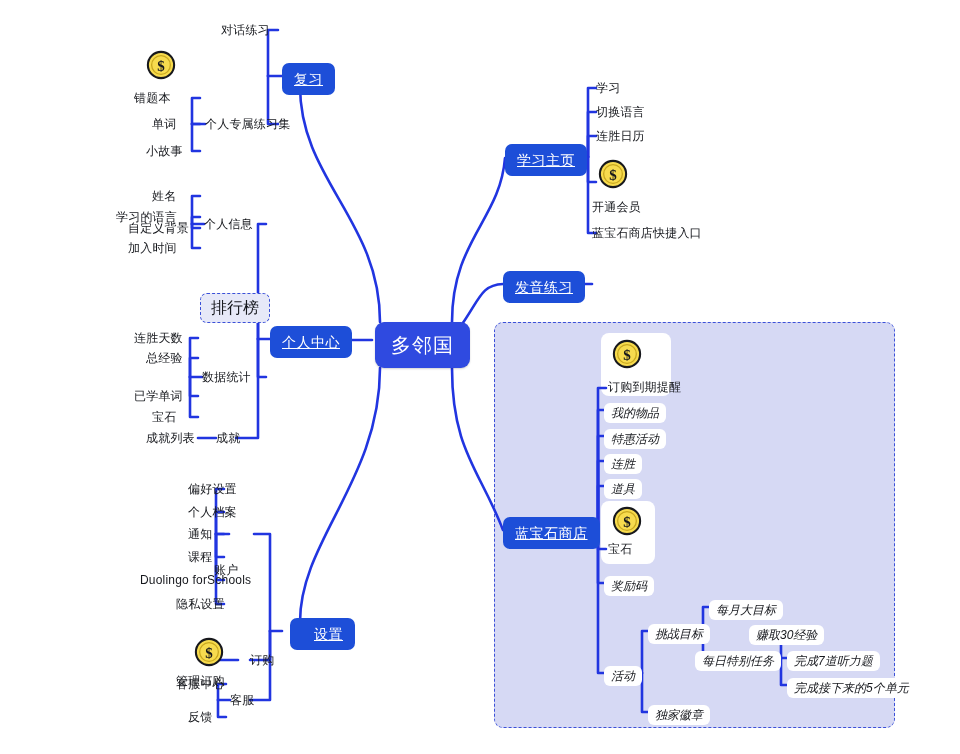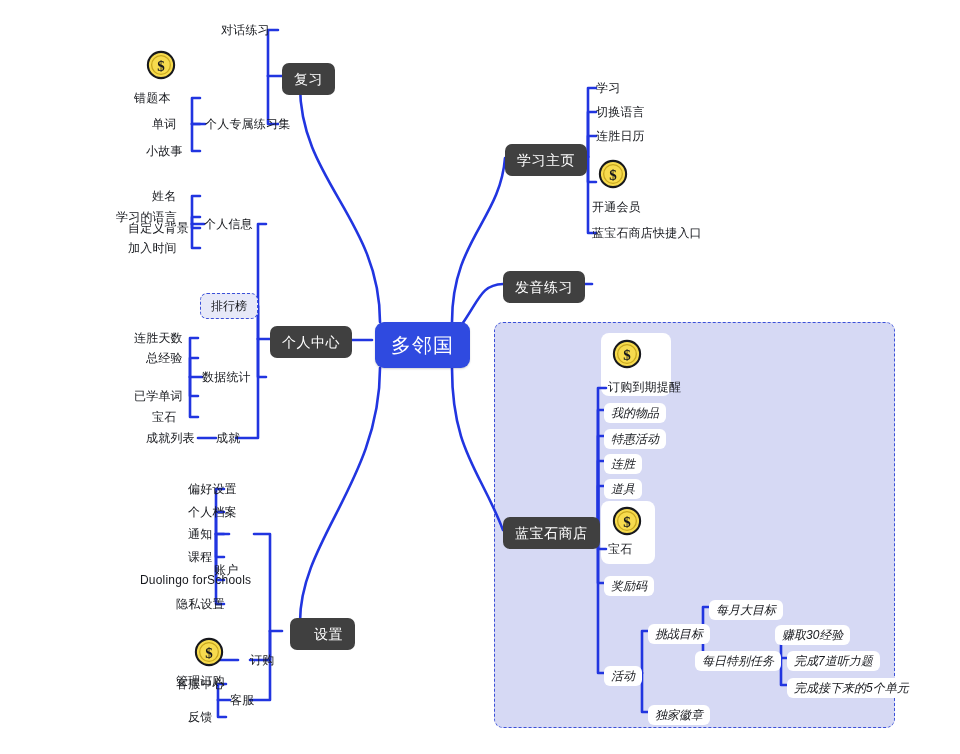--- a/index.html
+++ b/index.html
@@ -14,36 +14,36 @@
   
   .node{position:absolute;white-space:nowrap;}
 
   .root-node{
     background:#2f4ae0;color:#ffffff;border-radius:9px;
     font-size:20px;line-height:1;padding:13px 16px;
     letter-spacing:1px;font-weight:400;
     box-shadow:0 1px 2px rgba(0,0,0,.18);
   }
   .main-node{
-    background:#404040;color:#ffffff;border-radius:7px;
-    font-size:14px;line-height:1;padding:9px 12px;letter-spacing:.5px;
+    background:#1d4ed8;color:#ffffff;border-radius:7px;
+    font-size:14px;line-height:1;padding:9px 12px;letter-spacing:.5px;text-decoration:underline;
   }
   .leaf{
     color:#16181d;font-size:12px;line-height:1;letter-spacing:.2px;
   }
   .leaf-white{
     background:#ffffff;border-radius:6px;padding:4px 7px;
     color:#16181d;font-size:12px;line-height:1;font-style:italic;
   }
   .desc{
     color:#16181d;font-size:11.5px;line-height:17px;white-space:normal;width:235px;
   }
   .dashed-leaf{
     background:#e7e9f8;border:1.6px dashed #3b50d8;border-radius:7px;
-    padding:6px 10px;color:#16181d;font-size:12px;line-height:1;
+    padding:6px 10px;color:#16181d;font-size:16px;line-height:1;
   }
   .group-box{
     position:absolute;background:#d6d9f4;border:1.7px dashed #3b50d8;
     border-radius:9px;
   }
   .white-card{
     position:absolute;background:#ffffff;border-radius:8px;
   }
   .coin{position:absolute;width:30px;height:30px;}
 </style>
@@ -245,18 +245,18 @@
   <div class="node leaf-white" style="left:604px;top:429px;">特惠活动</div>
   <div class="node leaf-white" style="left:604px;top:454px;">连胜</div>
   <div class="node leaf-white" style="left:604px;top:479px;">道具</div>
   <div class="node leaf" style="left:608px;top:543px;">宝石</div>
   <div class="node leaf-white" style="left:604px;top:576px;">奖励码</div>
 
   <div class="node leaf-white" style="left:604px;top:666px;">活动</div>
   <div class="node leaf-white" style="left:648px;top:624px;">挑战目标</div>
   <div class="node leaf-white" style="left:709px;top:600px;">每月大目标</div>
   <div class="node leaf-white" style="left:695px;top:651px;">每日特别任务</div>
-  <div class="node leaf-white" style="left:775px;top:625px;">赚取30经验</div>
+  <div class="node leaf-white" style="left:749px;top:625px;">赚取30经验</div>
   <div class="node leaf-white" style="left:787px;top:651px;">完成7道听力题</div>
   <div class="node leaf-white" style="left:787px;top:678px;">完成接下来的5个单元</div>
   <div class="node leaf-white" style="left:648px;top:705px;">独家徽章</div>
 
 </div>
 
 </body></html>

